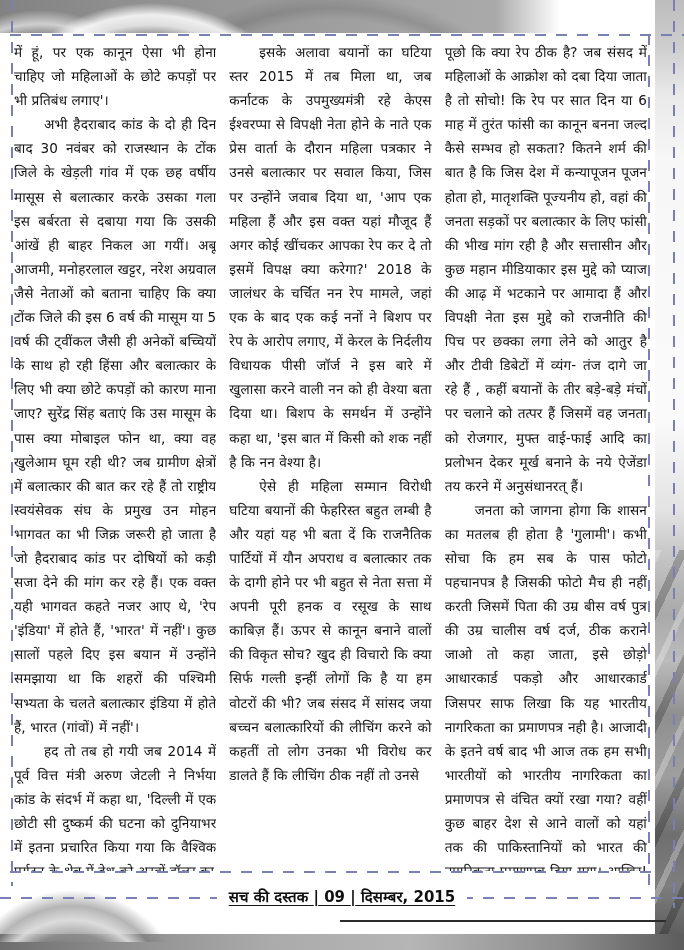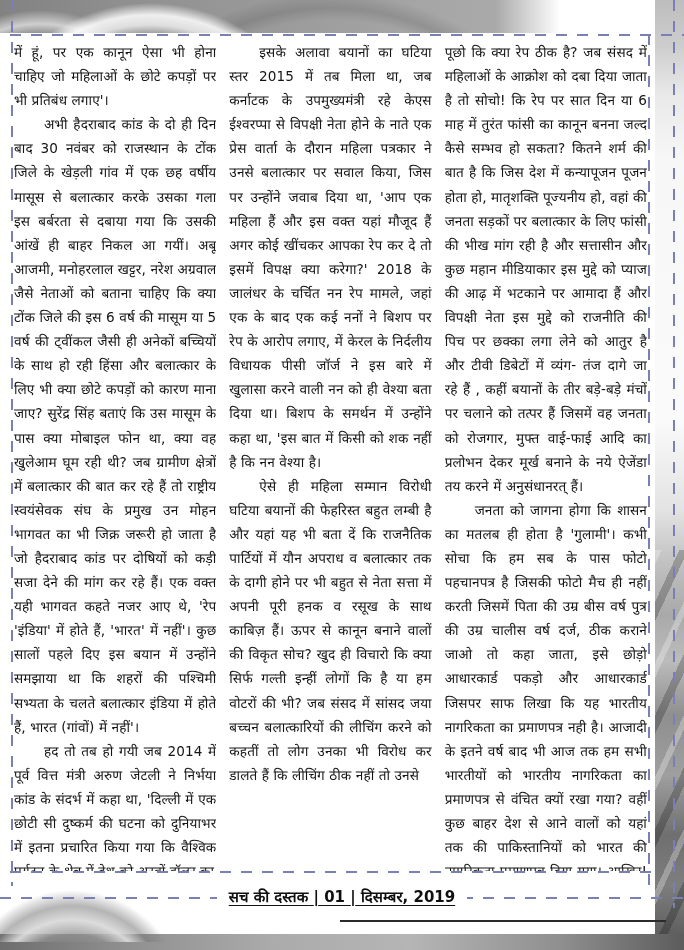--- a/index.html
+++ b/index.html
@@ -82,19 +82,19 @@
     </div>
     <div class="col">
       <p class="cont">पूछो कि क्या रेप ठीक है? जब संसद में महिलाओं के आक्रोश को दबा दिया जाता है तो सोचो! कि रेप पर सात दिन या 6 माह में तुरंत फांसी का कानून बनना जल्द कैसे सम्भव हो सकता? कितने शर्म की बात है कि जिस देश में कन्यापूजन पूजन होता हो, मातृशक्ति पूज्यनीय हो, वहां की जनता सड़कों पर बलात्कार के लिए फांसी की भीख मांग रही है और सत्तासीन और कुछ महान मीडियाकार इस मुद्दे को प्याज की आढ़ में भटकाने पर आमादा हैं और विपक्षी नेता इस मुद्दे को राजनीति की पिच पर छक्का लगा लेने को आतुर है और टीवी डिबेटों में व्यंग- तंज दागे जा रहे हैं , कहीं बयानों के तीर बड़े-बड़े मंचों पर चलाने को तत्पर हैं जिसमें वह जनता को रोजगार, मुफ्त वाई-फाई आदि का प्रलोभन देकर मूर्ख बनाने के नये ऐजेंडा तय करने में अनुसंधानरत् हैं।</p>
       <p class="para">जनता को जागना होगा कि शासन का मतलब ही होता है 'गुलामी'। कभी सोचा कि हम सब के पास फोटो पहचानपत्र है जिसकी फोटो मैच ही नहीं करती जिसमें पिता की उम्र बीस वर्ष पुत्र की उम्र चालीस वर्ष दर्ज, ठीक कराने जाओ तो कहा जाता, इसे छोड़ो आधारकार्ड पकड़ो और आधारकार्ड जिसपर साफ लिखा कि यह भारतीय नागरिकता का प्रमाणपत्र नही है। आजादी के इतने वर्ष बाद भी आज तक हम सभी भारतीयों को भारतीय नागरिकता का प्रमाणपत्र से वंचित क्यों रखा गया? वहीं कुछ बाहर देश से आने वालों को यहां तक की पाकिस्तानियों को भारत की नागरिकता प्रमाणपत्र दिया गया। आखिर! हमें आधारकार्ड की जगह</p>
     </div>
   </div>
 
   <div class="footer">
     <span class="footer-text"><span>सच की दस्तक</span>
       <span>|</span>
-      <span>01</span>
+      <span>09</span>
       <span>|</span>
-      <span>दिसम्बर, 2019</span></span>
+      <span>दिसम्बर, 2015</span></span>
   </div>
   <div class="footer-line"></div>
 
 </div>
 
 </body></html>

